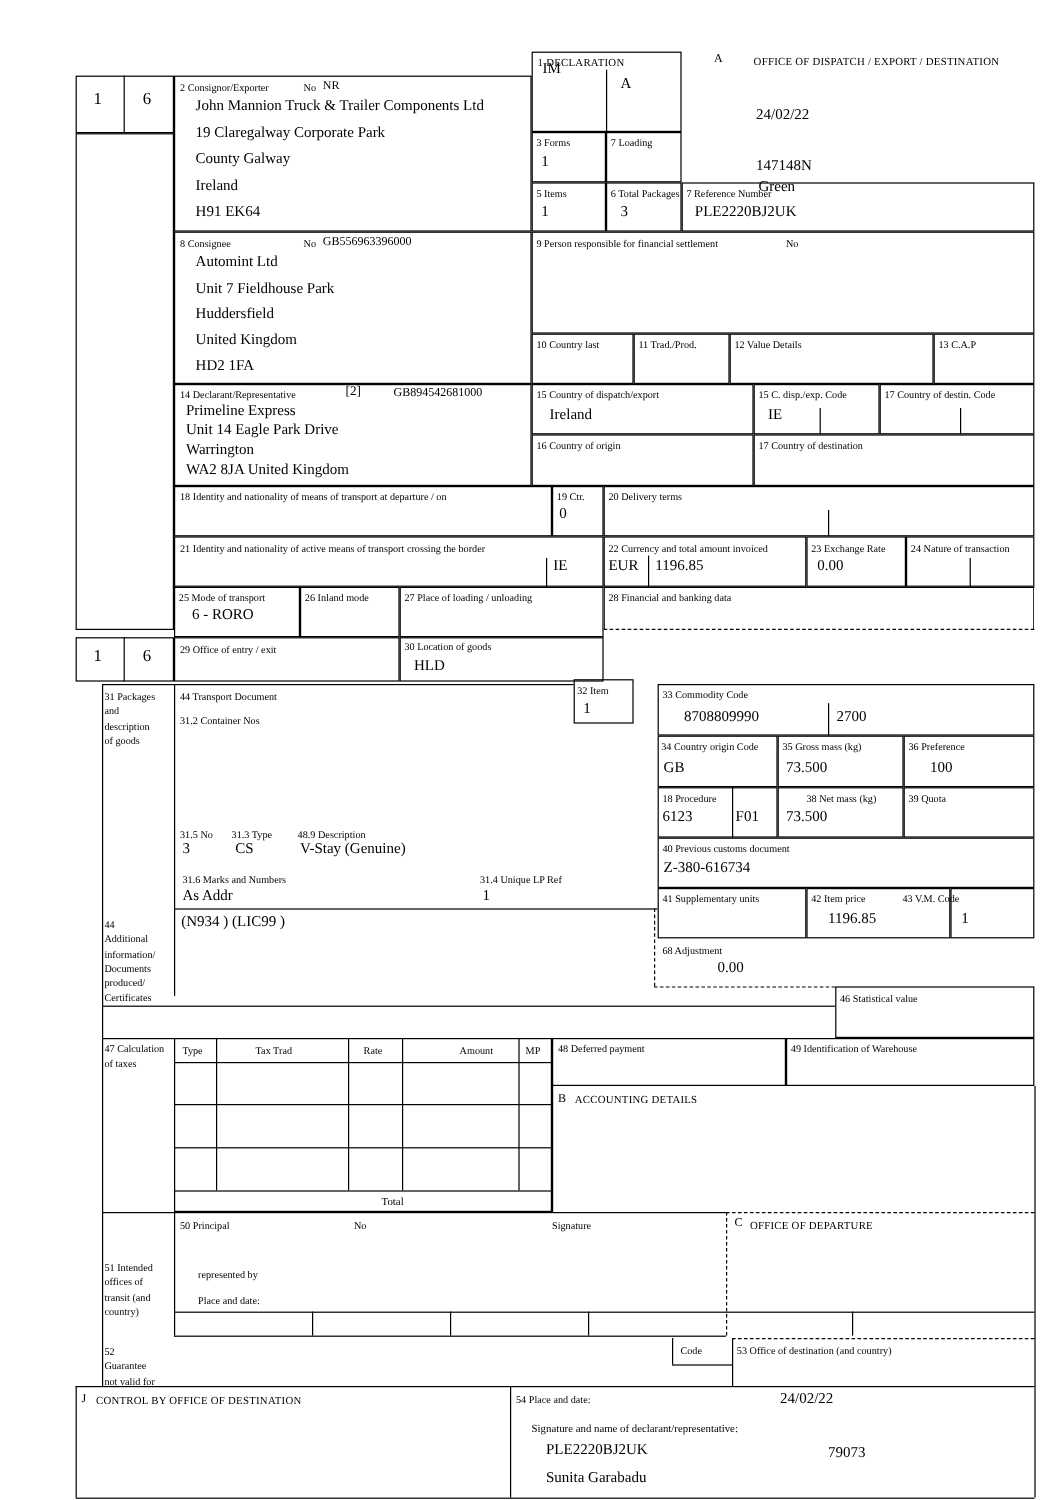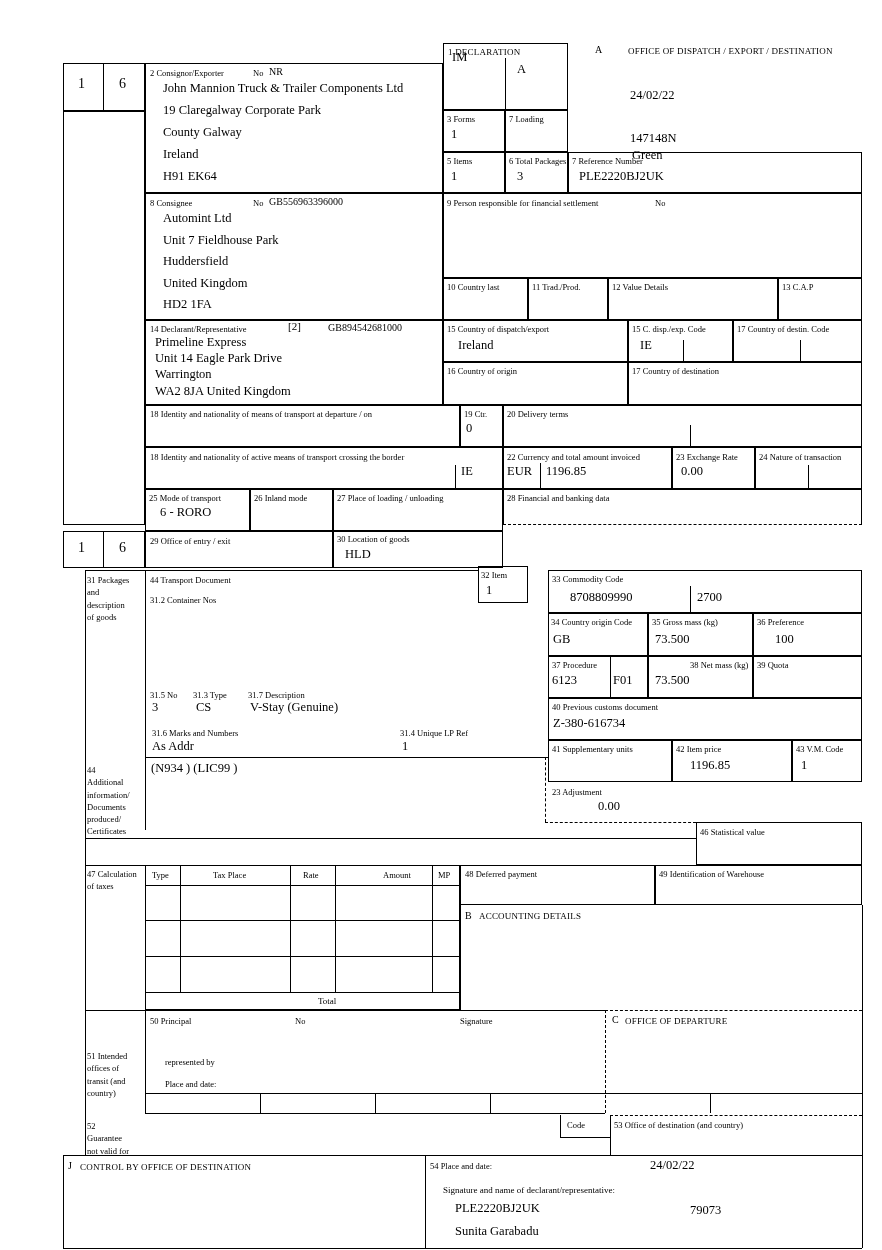--- a/index.html
+++ b/index.html
@@ -122,21 +122,21 @@
   <div class="bx" style="left:145px;top:405px;width:315px;height:42px"></div>
   <div class="lb" style="left:150px;top:408px">18 Identity and nationality of means of transport at departure / on</div>
   <div class="bx" style="left:460px;top:405px;width:43px;height:42px"></div>
   <div class="lb" style="left:464px;top:408px">19 Ctr.</div>
   <div class="vl" style="left:466px;top:421px">0</div>
   <div class="bx" style="left:503px;top:405px;width:359px;height:42px"></div>
   <div class="lb" style="left:507px;top:408px">20 Delivery terms</div>
   <div class="vln" style="left:690px;top:425px;height:22px"></div>
 
   <div class="bx" style="left:145px;top:447px;width:358px;height:42px"></div>
-  <div class="lb" style="left:150px;top:451px">18 Identity and nationality of active means of transport crossing the border</div>
+  <div class="lb" style="left:150px;top:451px">21 Identity and nationality of active means of transport crossing the border</div>
   <div class="vln" style="left:455px;top:465px;height:24px"></div>
   <div class="vl" style="left:461px;top:464px">IE</div>
   <div class="bx" style="left:503px;top:447px;width:169px;height:42px"></div>
   <div class="lb" style="left:507px;top:451px">22 Currency and total amount invoiced</div>
   <div class="vl" style="left:507px;top:464px">EUR</div>
   <div class="vln" style="left:540px;top:463px;height:26px"></div>
   <div class="vl" style="left:546px;top:464px">1196.85</div>
   <div class="bx" style="left:672px;top:447px;width:83px;height:42px"></div>
   <div class="lb" style="left:676px;top:451px">23 Exchange Rate</div>
   <div class="vl" style="left:681px;top:464px">0.00</div>
@@ -183,85 +183,85 @@
   <div class="bx" style="left:548px;top:613px;width:100px;height:43px"></div>
   <div class="lb" style="left:551px;top:616px">34 Country origin Code</div>
   <div class="vl" style="left:553px;top:632px">GB</div>
   <div class="bx" style="left:648px;top:613px;width:105px;height:43px"></div>
   <div class="lb" style="left:652px;top:616px">35 Gross mass (kg)</div>
   <div class="vl" style="left:655px;top:632px">73.500</div>
   <div class="bx" style="left:753px;top:613px;width:109px;height:43px"></div>
   <div class="lb" style="left:757px;top:616px">36 Preference</div>
   <div class="vl" style="left:775px;top:632px">100</div>
   <div class="bx" style="left:548px;top:656px;width:100px;height:42px"></div>
-  <div class="lb" style="left:552px;top:659px">37 Procedure</div>
+  <div class="lb" style="left:552px;top:659px">18 Procedure</div>
   <div class="vln" style="left:610px;top:656px;height:42px"></div>
   <div class="vl" style="left:552px;top:673px">6123</div>
   <div class="vl" style="left:613px;top:673px">F01</div>
   <div class="bx" style="left:648px;top:656px;width:105px;height:42px"></div>
-  <div class="lb" style="left:690px;top:659px">38 Net mass (kg)</div>
+  <div class="lb" style="left:672px;top:659px">38 Net mass (kg)</div>
   <div class="vl" style="left:655px;top:673px">73.500</div>
   <div class="bx" style="left:753px;top:656px;width:109px;height:42px"></div>
   <div class="lb" style="left:757px;top:659px">39 Quota</div>
 
   <div class="lb" style="left:150px;top:689px">31.5 No</div>
   <div class="vl" style="left:152px;top:700px">3</div>
   <div class="lb" style="left:193px;top:689px">31.3 Type</div>
   <div class="vl" style="left:196px;top:700px">CS</div>
-  <div class="lb" style="left:248px;top:689px">31.7 Description</div>
+  <div class="lb" style="left:248px;top:689px">48.9 Description</div>
   <div class="vl" style="left:250px;top:700px">V-Stay (Genuine)</div>
   <div class="lb" style="left:152px;top:727px">31.6 Marks and Numbers</div>
   <div class="vl" style="left:152px;top:739px">As Addr</div>
   <div class="lb" style="left:400px;top:727px">31.4 Unique LP Ref</div>
   <div class="vl" style="left:402px;top:739px">1</div>
 
   <div class="bx" style="left:548px;top:698px;width:314px;height:42px"></div>
   <div class="lb" style="left:552px;top:701px">40 Previous customs document</div>
   <div class="vl" style="left:553px;top:716px">Z-380-616734</div>
   <div class="bx" style="left:548px;top:740px;width:124px;height:42px"></div>
   <div class="lb" style="left:552px;top:743px">41 Supplementary units</div>
   <div class="bx" style="left:672px;top:740px;width:120px;height:42px"></div>
   <div class="lb" style="left:676px;top:743px">42 Item price</div>
   <div class="vl" style="left:690px;top:758px">1196.85</div>
   <div class="bx" style="left:792px;top:740px;width:70px;height:42px"></div>
-  <div class="lb" style="left:796px;top:743px">43 V.M. Code</div>
+  <div class="lb" style="left:752px;top:743px">43 V.M. Code</div>
   <div class="vl" style="left:801px;top:758px">1</div>
 
   <div class="hl" style="left:145px;top:757px;width:403px"></div>
   <div class="lb" style="left:87px;top:764px;width:56px">44
 Additional
 information/
 Documents
 produced/
 Certificates</div>
   <div class="vl" style="left:151px;top:761px">(N934 ) (LIC99 )</div>
 
   <div class="vln dsh" style="left:545px;top:757px;height:65px"></div>
   <div class="hl dsh" style="left:545px;top:822px;width:151px"></div>
-  <div class="lb" style="left:552px;top:786px">23 Adjustment</div>
+  <div class="lb" style="left:552px;top:786px">68 Adjustment</div>
   <div class="vl" style="left:598px;top:799px">0.00</div>
 
   <div class="hl" style="left:85px;top:838px;width:611px"></div>
   <div class="bx" style="left:696px;top:822px;width:166px;height:43px"></div>
   <div class="lb" style="left:700px;top:826px">46 Statistical value</div>
 
   <div class="hl" style="left:85px;top:865px;width:60px"></div>
   <div class="lb" style="left:87px;top:868px;width:58px">47 Calculation
 of taxes</div>
   <div class="bx" style="left:145px;top:865px;width:315px;height:145px"></div>
   <div class="hl" style="left:145px;top:885px;width:315px"></div>
   <div class="hl" style="left:145px;top:920px;width:315px"></div>
   <div class="hl" style="left:145px;top:956px;width:315px"></div>
   <div class="hl" style="left:145px;top:992px;width:315px"></div>
   <div class="vln" style="left:180px;top:865px;height:127px"></div>
   <div class="vln" style="left:290px;top:865px;height:127px"></div>
   <div class="vln" style="left:335px;top:865px;height:127px"></div>
   <div class="vln" style="left:432px;top:865px;height:127px"></div>
   <div class="lb" style="left:152px;top:869px">Type</div>
-  <div class="lb" style="left:213px;top:869px">Tax Place</div>
+  <div class="lb" style="left:213px;top:869px">Tax Trad</div>
   <div class="lb" style="left:303px;top:869px">Rate</div>
   <div class="lb" style="left:383px;top:869px">Amount</div>
   <div class="lb" style="left:438px;top:869px">MP</div>
   <div class="lb9" style="left:318px;top:995px">Total</div>
 
   <div class="bx" style="left:460px;top:865px;width:195px;height:40px"></div>
   <div class="lb" style="left:465px;top:868px">48 Deferred payment</div>
   <div class="bx" style="left:655px;top:865px;width:207px;height:40px"></div>
   <div class="lb" style="left:659px;top:868px">49 Identification of Warehouse</div>
   <div class="vln" style="left:460px;top:905px;height:105px"></div>

